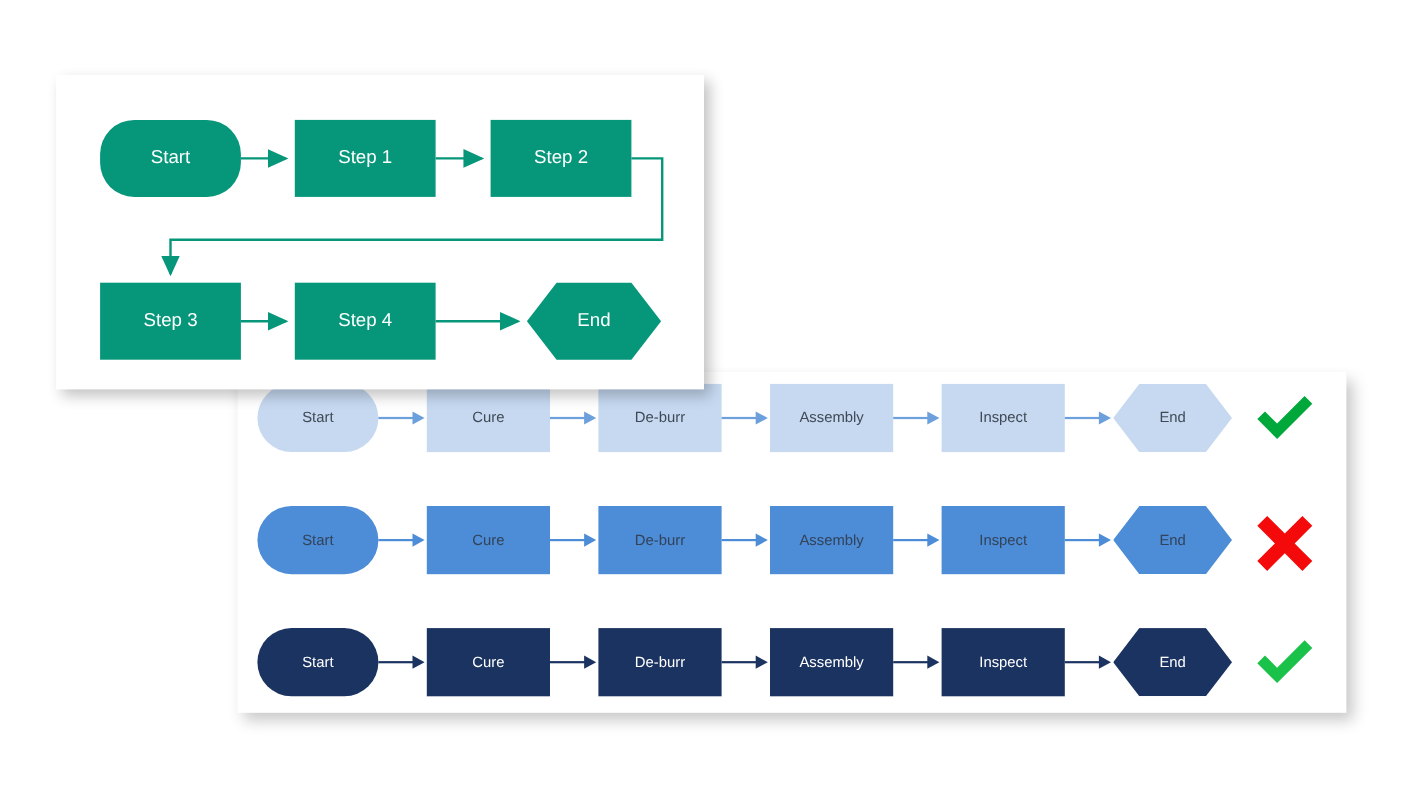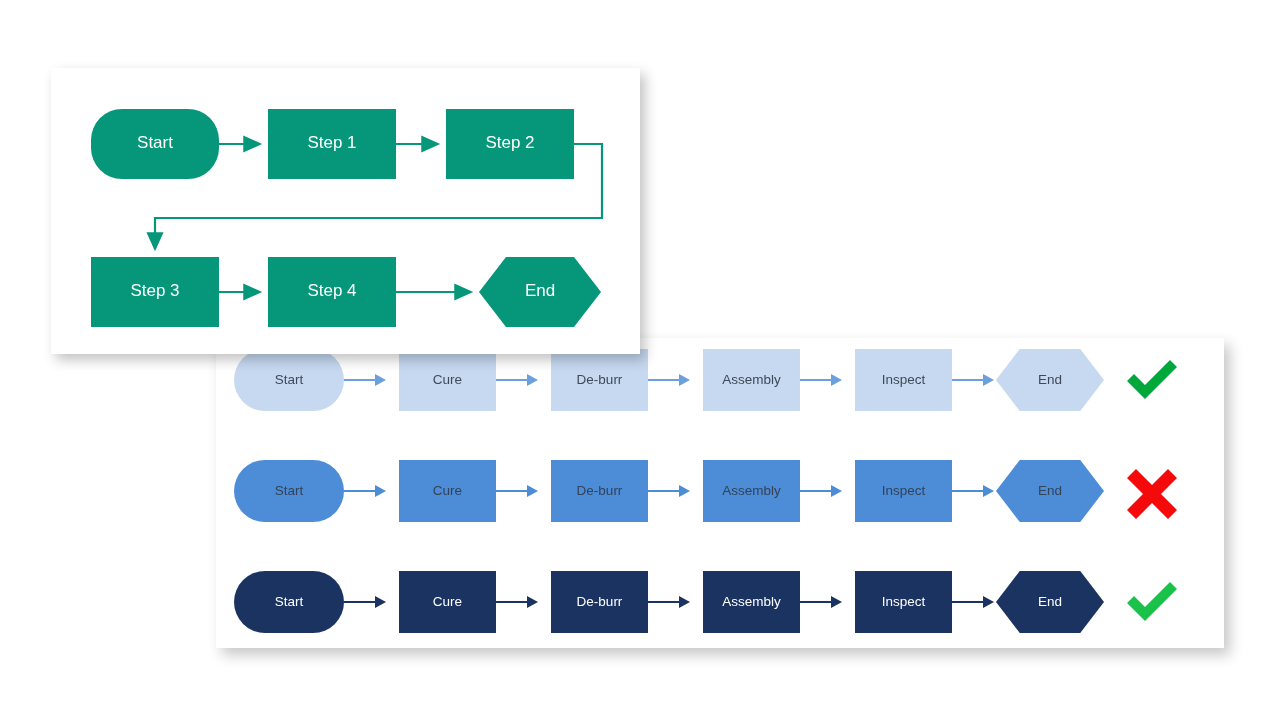--- a/index.html
+++ b/index.html
@@ -50,21 +50,21 @@
   .stage-label {
     font-size: 13.5px;
     line-height: 1;
     white-space: nowrap;
     position: relative;
     z-index: 2;
   }
 
   
   .shape-start  { width: 110px; border-radius: 31px; }
-  .shape-box    { width: 97px; margin-left: 11px; }
+  .shape-box    { width: 112px; }
   .shape-end    { width: 108px; clip-path: polygon(22% 0%, 78% 0%, 100% 50%, 78% 100%, 22% 100%, 0% 50%); }
 
   
   .connector {
     flex: none;
     width: 44px;
     height: 12px;
     position: relative;
   }
   .connector .shaft {

